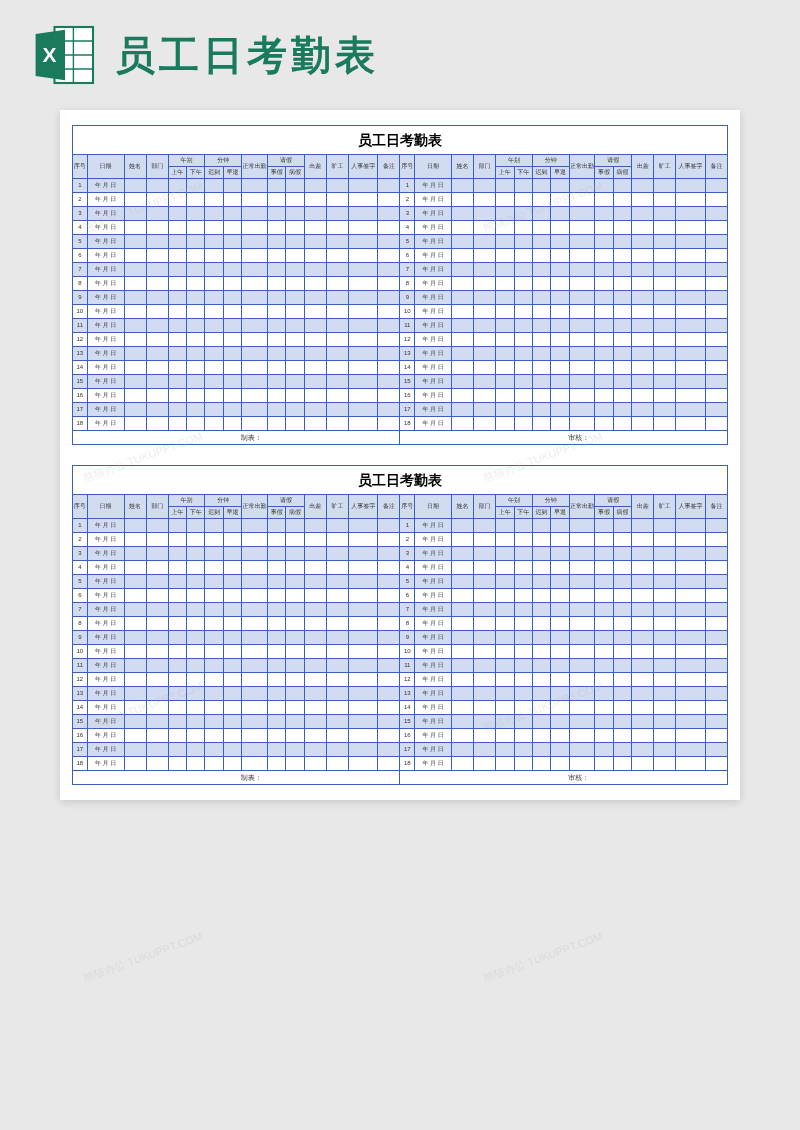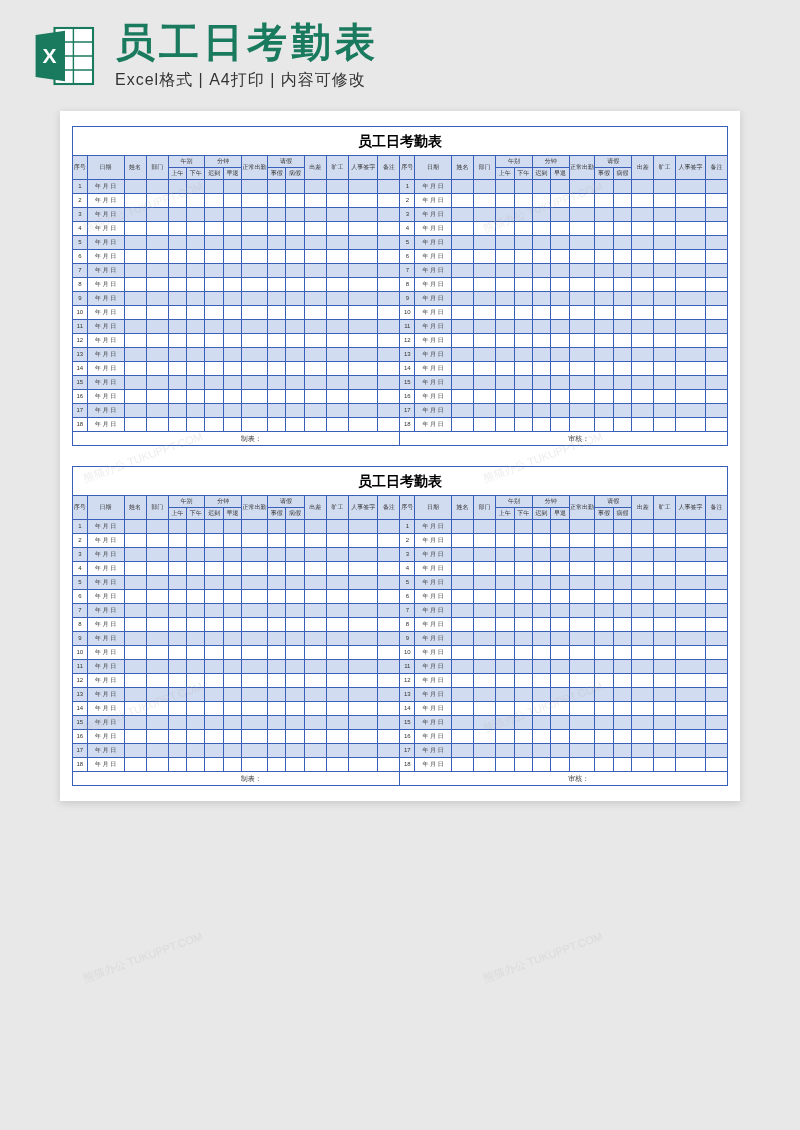--- a/index.html
+++ b/index.html
@@ -103,21 +103,20 @@
       <line x1="35" y1="30" x2="90" y2="30" stroke="#1a7a5e" stroke-width="2"></line>
       <line x1="35" y1="50" x2="90" y2="50" stroke="#1a7a5e" stroke-width="2"></line>
       <line x1="35" y1="70" x2="90" y2="70" stroke="#1a7a5e" stroke-width="2"></line>
       <line x1="62" y1="10" x2="62" y2="90" stroke="#1a7a5e" stroke-width="2"></line>
       <polygon points="8,20 50,14 50,86 8,80" fill="#1a7a5e"></polygon>
       <text x="28" y="60" text-anchor="middle" fill="#fff" font-size="30" font-weight="bold">X</text>
     </svg>
   </div>
   <div class="title-block">
     <div class="main-title">员工日考勤表</div>
-    <div class="sub-title">Excel格式 | A4打印 | 内容可修改</div>
   </div>
 </div>
 
 <div class="page-preview">
   <div class="sheet-wrap" id="sheet1">
       <div class="sheet-title">员工日考勤表</div>
       <table class="attendance">
         <colgroup>
           <col style="width:4%">
           <col style="width:10%">

